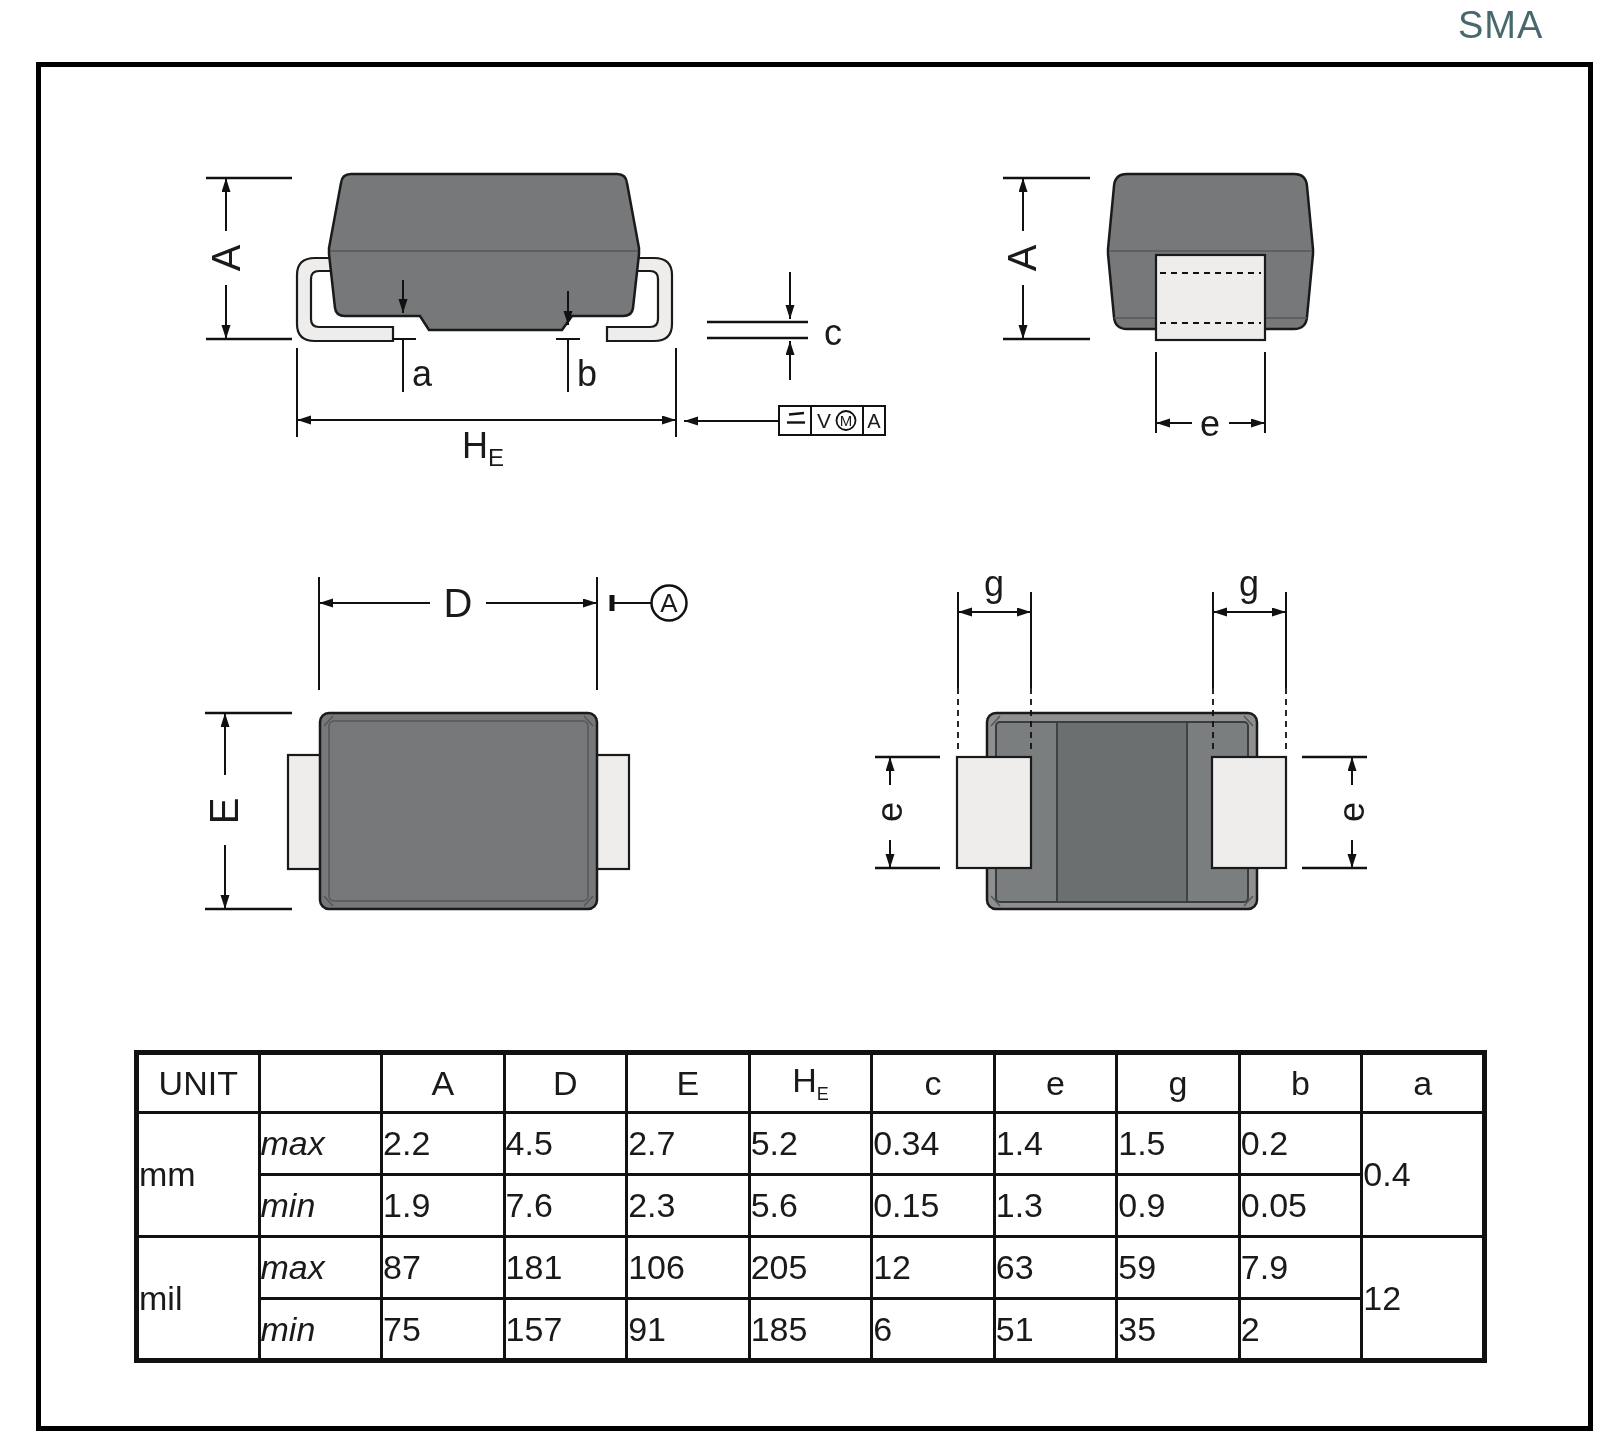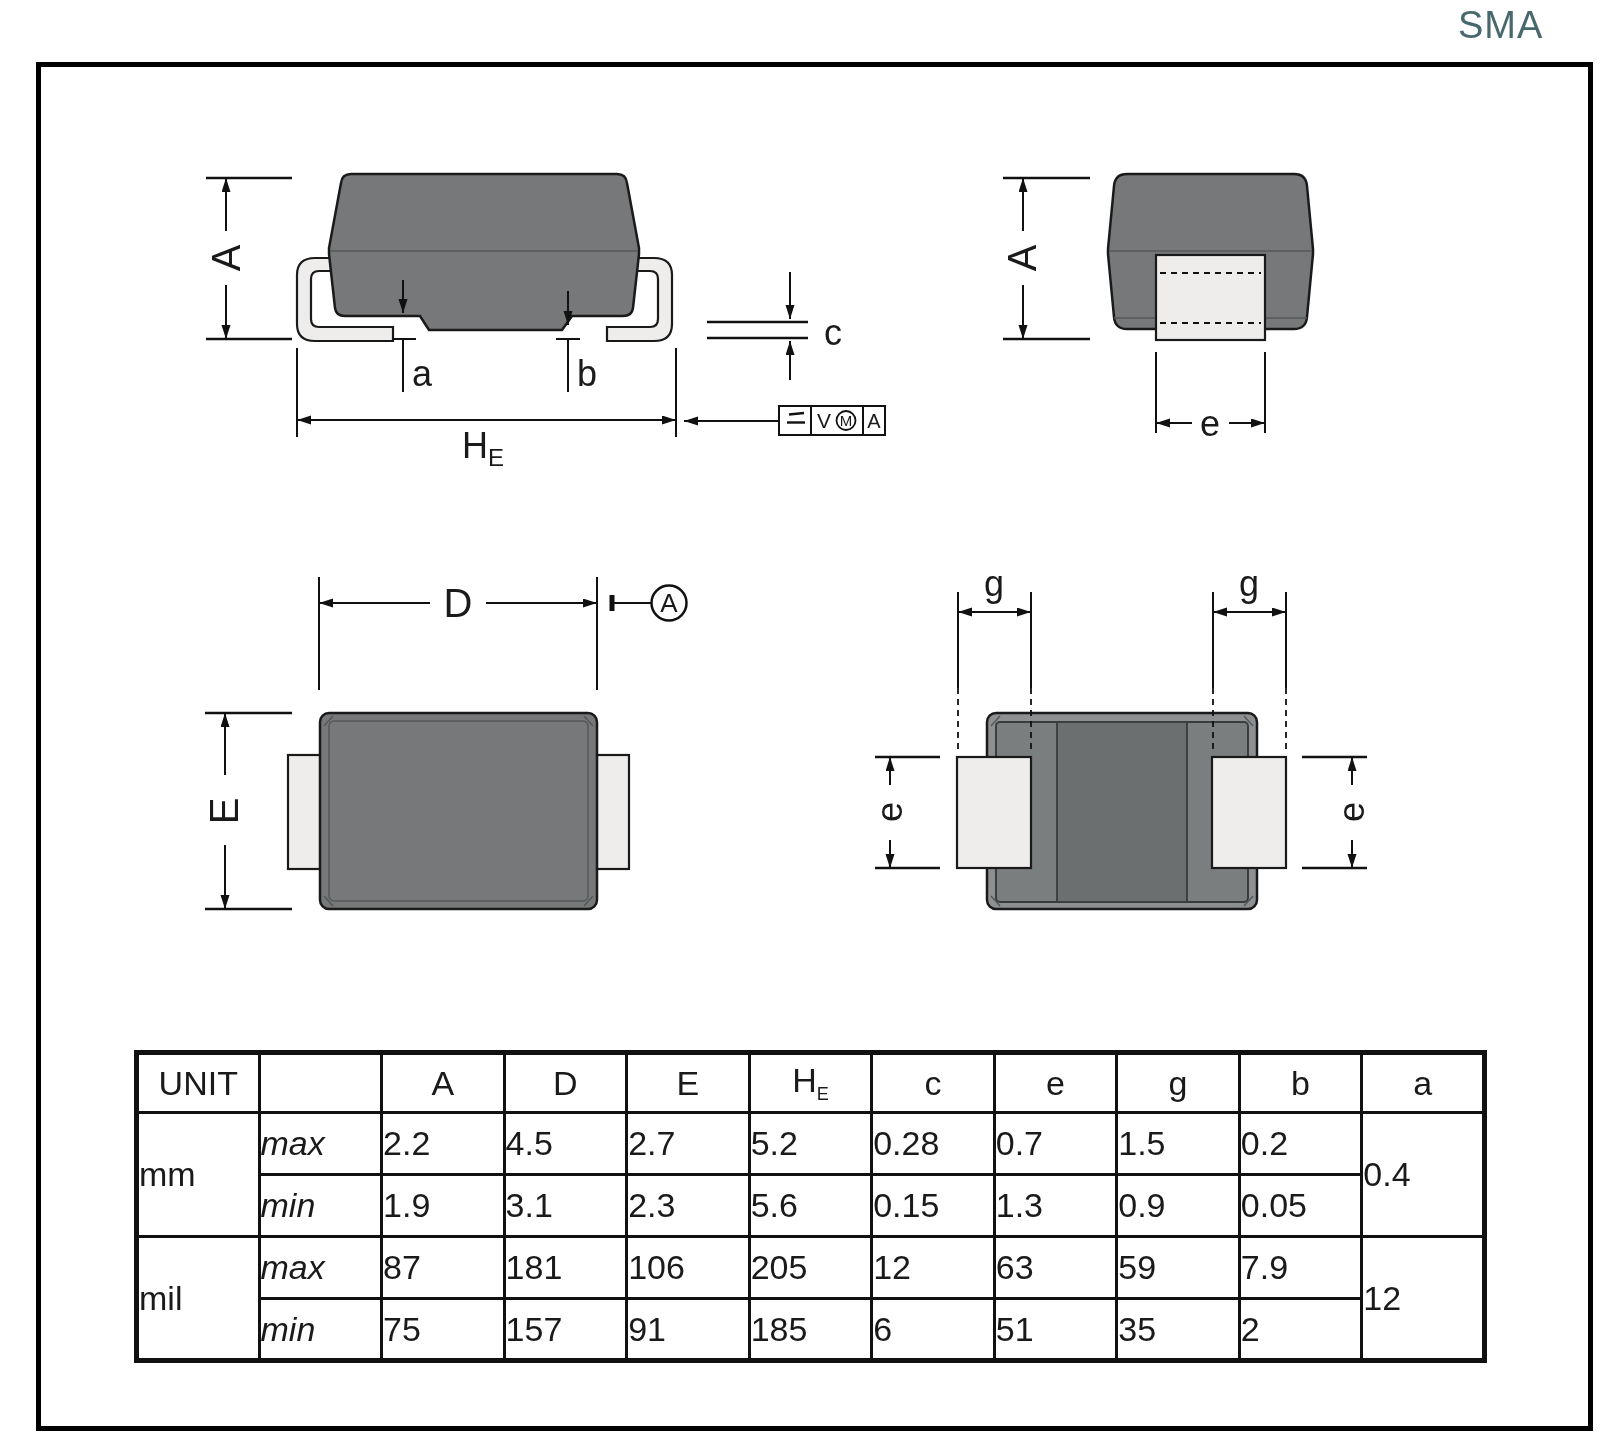--- a/index.html
+++ b/index.html
@@ -223,30 +223,30 @@
         <th>b</th>
         <th>a</th>
       </tr>
       <tr class="datarow">
         <td rowspan="2">mm</td>
         <td class="bound">max</td>
         <td>2.2</td>
         <td>4.5</td>
         <td>2.7</td>
         <td>5.2</td>
-        <td>0.28</td>
-        <td>0.7</td>
+        <td>0.34</td>
+        <td>1.4</td>
         <td>1.5</td>
         <td>0.2</td>
         <td rowspan="2">0.4</td>
       </tr>
       <tr class="datarow">
         <td class="bound">min</td>
         <td>1.9</td>
-        <td>3.1</td>
+        <td>7.6</td>
         <td>2.3</td>
         <td>5.6</td>
         <td>0.15</td>
         <td>1.3</td>
         <td>0.9</td>
         <td>0.05</td>
       </tr>
       <tr class="datarow">
         <td rowspan="2">mil</td>
         <td class="bound">max</td>

